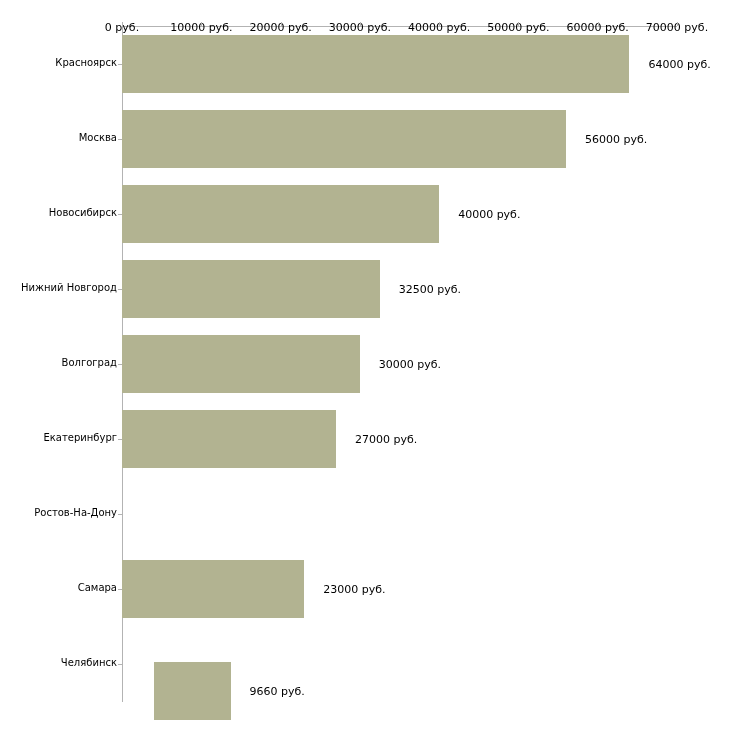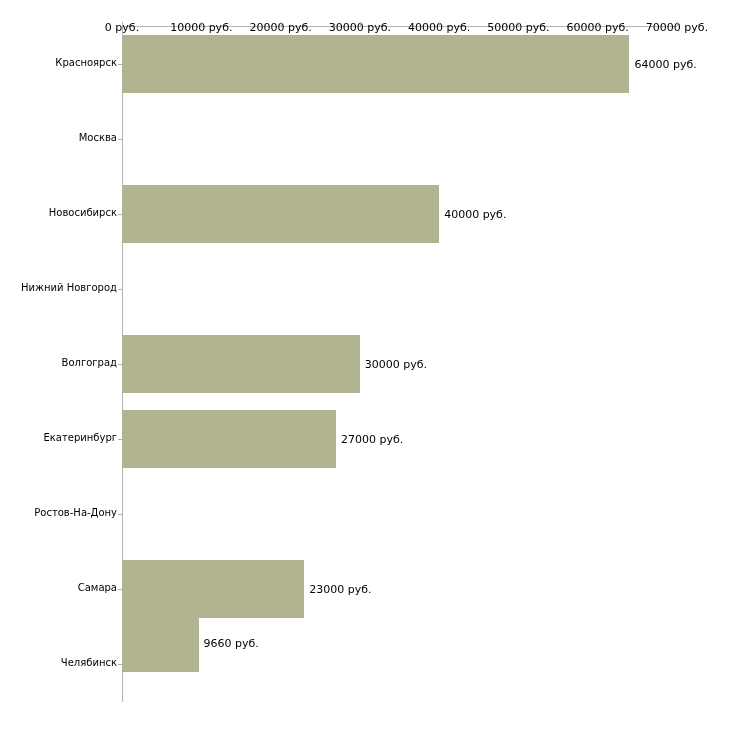--- a/index.html
+++ b/index.html
@@ -68,21 +68,21 @@
     height: 100%;
     background: #b2b391;
   }
   .bar-label {
     position: absolute;
     top: 50%;
     transform: translateY(-50%);
     font-size: 11px;
     color: #000000;
     white-space: nowrap;
-    padding-left: 5px;
+    padding-left: 19px;
   }
   .cat-label-wrap {
     position: absolute;
     left: 0;
     width: 117px;
     text-align: right;
     font-size: 10px;
     color: #000000;
     white-space: nowrap;
   }
@@ -130,37 +130,45 @@
       <div class="ytick-mark" style="top: 514.222px;"></div>
       <div class="ytick-mark" style="top: 589.333px;"></div>
       <div class="ytick-mark" style="top: 664.444px;"></div>
     </div>
 
   <div class="plot-area" id="plot-area">
       <div class="bar-row" style="top: 8.55556px; height: 58px;">
         <div class="bar" style="width: 507.429px; background: rgb(178, 179, 145);"></div>
         <div class="bar-label" style="left: 507.429px;">64000 руб.</div>
       </div>
+      <div class="bar-row" style="top: 83.6667px; height: 58px;">
+        <div class="bar" style="width: 444px; background: rgb(178, 179, 145);"></div>
+        <div class="bar-label" style="left: 444px;">56000 руб.</div>
+      </div>
       <div class="bar-row" style="top: 158.778px; height: 58px;">
         <div class="bar" style="width: 317.143px; background: rgb(178, 179, 145);"></div>
         <div class="bar-label" style="left: 317.143px;">40000 руб.</div>
+      </div>
+      <div class="bar-row" style="top: 233.889px; height: 58px;">
+        <div class="bar" style="width: 257.679px; background: rgb(178, 179, 145);"></div>
+        <div class="bar-label" style="left: 257.679px;">32500 руб.</div>
       </div>
       <div class="bar-row" style="top: 309px; height: 58px;">
         <div class="bar" style="width: 237.857px; background: rgb(178, 179, 145);"></div>
         <div class="bar-label" style="left: 237.857px;">30000 руб.</div>
       </div>
       <div class="bar-row" style="top: 384.111px; height: 58px;">
         <div class="bar" style="width: 214.071px; background: rgb(178, 179, 145);"></div>
         <div class="bar-label" style="left: 214.071px;">27000 руб.</div>
       </div>
       <div class="bar-row" style="top: 534.333px; height: 58px;">
         <div class="bar" style="width: 182.357px; background: rgb(178, 179, 145);"></div>
         <div class="bar-label" style="left: 182.357px;">23000 руб.</div>
       </div>
-      <div class="bar-row" style="top: 588px; height: 58px;">
+      <div class="bar-row" style="top: 636px; height: 58px; margin-left: 32px;">
         <div class="bar" style="width: 76.59px; background: rgb(178, 179, 145);"></div>
         <div class="bar-label" style="left: 76.59px;">9660 руб.</div>
       </div>
     </div>
 
 <div class="cat-label-wrap" style="top: 56.5556px;">Красноярск</div>
     <div class="cat-label-wrap" style="top: 131.667px;">Москва</div>
     <div class="cat-label-wrap" style="top: 206.778px;">Новосибирск</div>
     <div class="cat-label-wrap" style="top: 281.889px;">Нижний Новгород</div>
     <div class="cat-label-wrap" style="top: 357px;">Волгоград</div>

